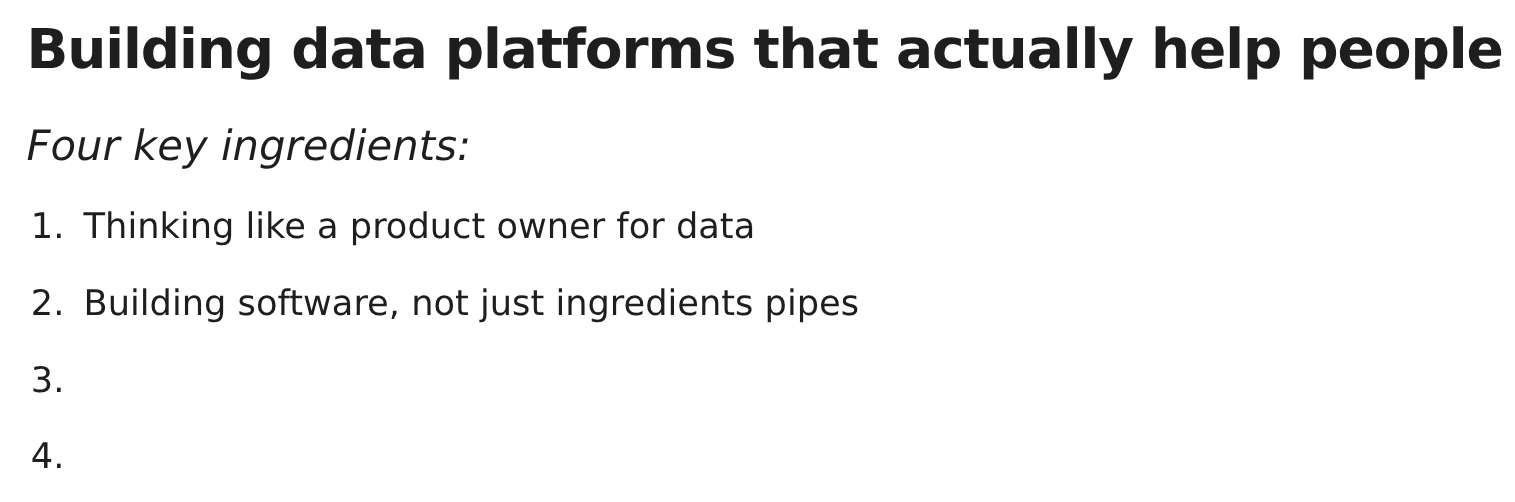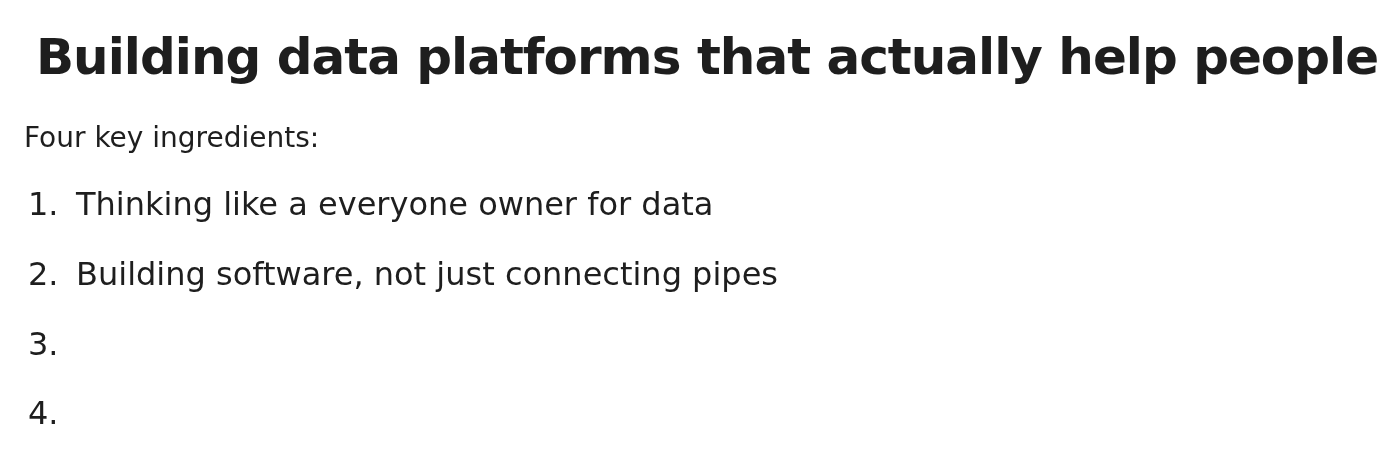--- a/index.html
+++ b/index.html
@@ -14,29 +14,30 @@
     padding: 10px 24px 0 24px;
     color: #1e1e1e;
     font-family: "DejaVu Sans", sans-serif;
     overflow: hidden;
   }
   .page-title {
     font-size: 50px;
     font-weight: 600;
     line-height: 1.4;
     letter-spacing: -1px;
-    margin: 12px;
+    margin: 0;
     white-space: nowrap;
   }
   .subtitle {
-    font-size: 28px;
+    font-size: 38px;
     font-weight: 500;
     line-height: 1.3;
     margin: 28px 0 0 0;
     white-space: nowrap;
+    font-style: italic;
   }
   .ingredient-list {
     list-style: none;
     margin: 0;
     padding: 0 0 0 4px;
   }
   .list-item {
     display: flex;
     align-items: baseline;
     gap: 14px;
@@ -52,25 +53,25 @@
 </head>
 <body>
 
 <h1 class="page-title">Building data platforms that actually help people</h1>
 
 <h2 class="subtitle">Four key ingredients:</h2>
 
 <ol class="ingredient-list">
   <li class="list-item">
     <span class="num">1.</span>
-    <span class="txt">Thinking like a everyone owner for data</span>
+    <span class="txt">Thinking like a product owner for data</span>
   </li>
   <li class="list-item">
     <span class="num">2.</span>
-    <span class="txt">Building software, not just connecting pipes</span>
+    <span class="txt">Building software, not just ingredients pipes</span>
   </li>
   <li class="list-item">
     <span class="num">3.</span>
   </li>
   <li class="list-item">
     <span class="num">4.</span>
   </li>
 </ol>
 
 </body></html>

